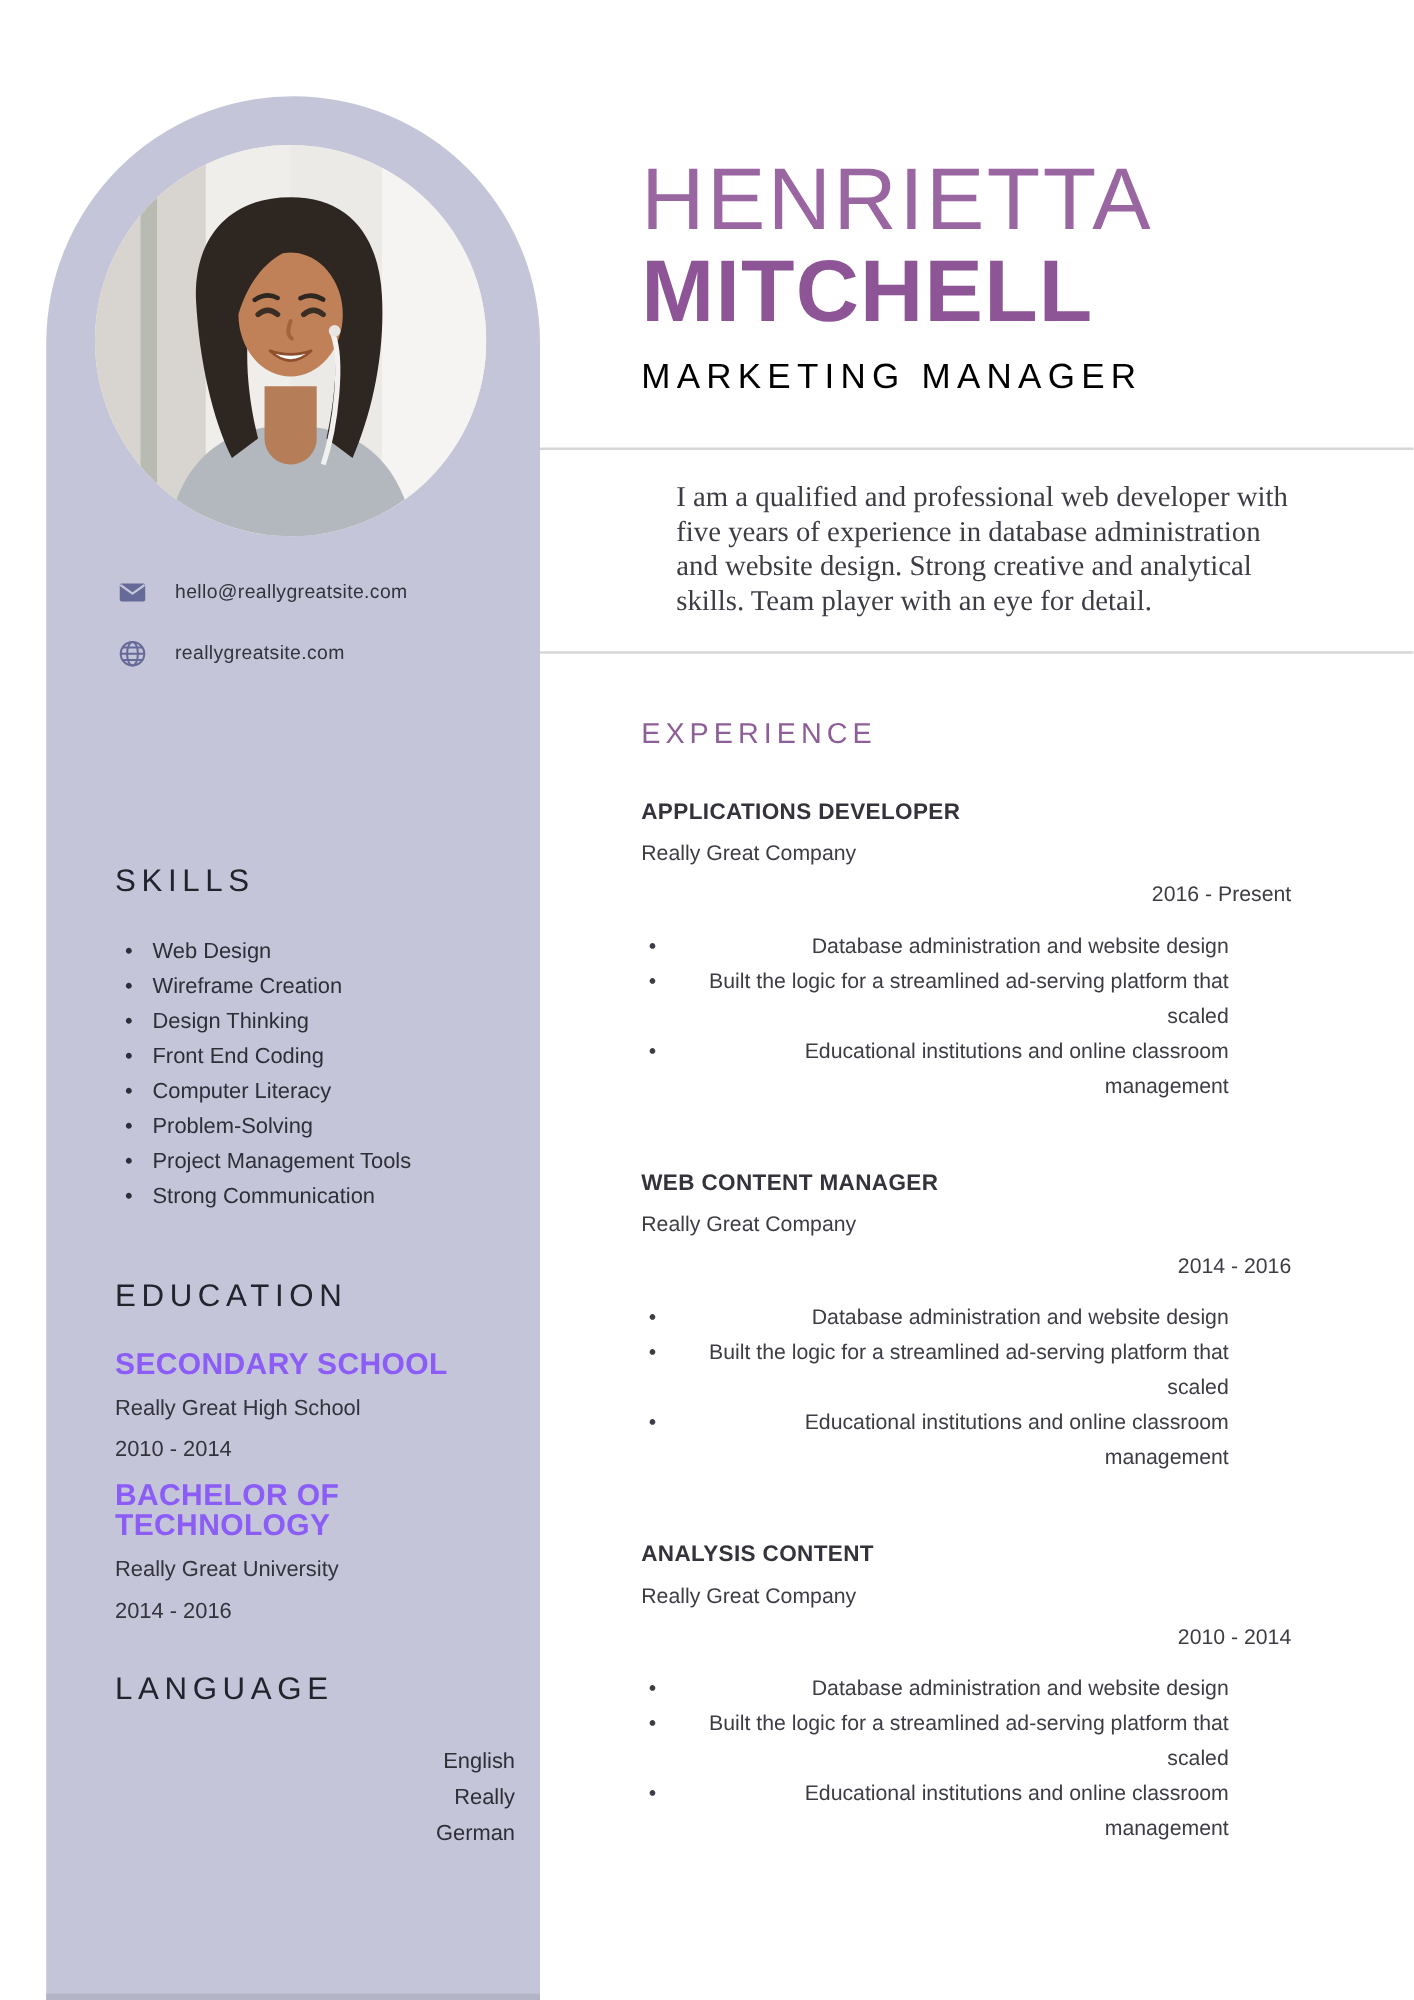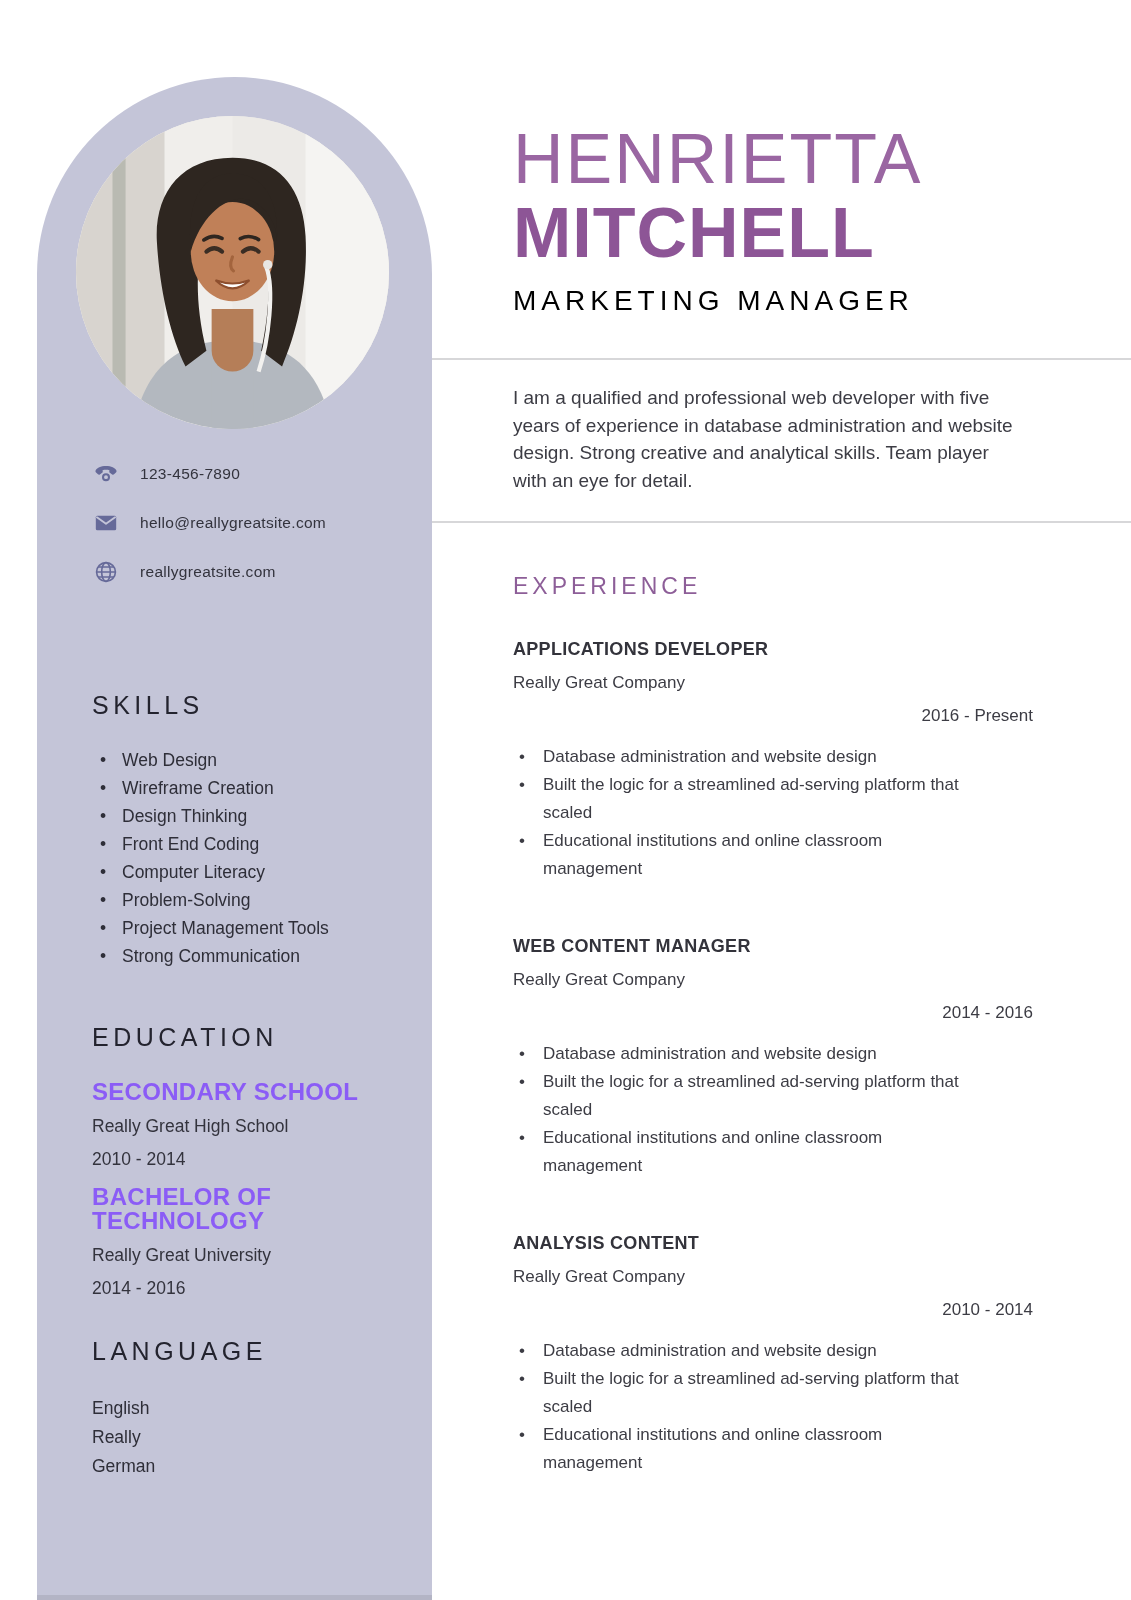--- a/index.html
+++ b/index.html
@@ -28,37 +28,37 @@
   .side-section{position:absolute;left:92px;width:320px;}
   .side-heading{font-size:25px;font-weight:400;letter-spacing:4.5px;color:#23232e;line-height:30px;}
   .skills-list{list-style:none;margin:26px 0 0 0;padding:0;}
   .skills-list li{position:relative;padding-left:30px;font-size:17.5px;line-height:28px;color:#2e2e38;}
   .skills-list li::before{content:"\2022";position:absolute;left:8px;color:#2e2e38;}
   .edu-entries{margin-top:28px;}
   .edu-degree{font-size:24px;font-weight:700;color:#8b5cf6;line-height:24px;margin-bottom:10px;letter-spacing:0.3px;}
   .edu-school{font-size:17.5px;color:#33333d;line-height:24px;margin-bottom:9px;}
   .edu-dates{font-size:17.5px;color:#33333d;line-height:24px;margin-bottom:14px;}
   .lang-list{list-style:none;margin:28px 0 0 0;padding:0;}
-  .lang-list li{font-size:17.5px;line-height:29px;color:#2e2e38;}
+  .lang-list li{font-size:17.5px;line-height:29px;color:#2e2e38;text-align:right;}
   
   .name-block{position:absolute;left:513px;top:122px;width:600px;}
   .name-first{font-size:70px;font-weight:400;letter-spacing:2px;color:#9a66a2;line-height:74px;}
   .name-last{font-size:70px;font-weight:700;letter-spacing:1px;color:#8d5596;line-height:74px;}
   .job-title-header{margin-top:17px;font-size:28px;letter-spacing:5px;color:#000000;line-height:28px;}
   .divider{position:absolute;left:432px;width:699px;height:2px;background:#d7d7d9;}
   .divider.top{top:358px;}
   .divider.bottom{top:521px;}
-  .summary{position:absolute;left:513px;top:384px;width:505px;font-size:19px;line-height:27.5px;color:#3c3c44;}
+  .summary{position:absolute;left:541px;top:384px;width:505px;font-size:23px;line-height:27.5px;color:#3c3c44;font-family:Liberation Serif, serif;}
   .exp-heading{position:absolute;left:513px;top:572px;font-size:23px;letter-spacing:4px;color:#8d5e98;line-height:28px;}
   .jobs{position:absolute;left:513px;top:638px;width:520px;}
   .job{margin-bottom:52px;}
   .job-title{font-size:18px;font-weight:700;color:#33333b;letter-spacing:0.3px;line-height:22px;margin-bottom:12px;}
   .job-company{font-size:17px;color:#3c3c44;line-height:22px;margin-bottom:11px;}
   .job-dates{font-size:17px;color:#3c3c44;line-height:22px;margin-bottom:16px;text-align:right;}
-  .job-bullets{list-style:none;margin:0;padding:0;width:470px;}
+  .job-bullets{list-style:none;margin:0;padding:0;width:470px;text-align:right;}
   .job-bullets li{position:relative;padding-left:30px;font-size:17px;line-height:28px;color:#3c3c44;max-width:440px;}
   .job-bullets li::before{content:"\2022";position:absolute;left:6px;color:#3c3c44;}
 </style>
 </head>
 <body>
 
 <div class="page">
 
   <div class="sidebar">
 
@@ -83,29 +83,20 @@
         <path d="M53.5 63 q6.5 6.2 13 0 q-6.5 2.4 -13 0 z" fill="#ffffff" stroke="#8e4f2e" stroke-width="0.8"></path>
         <path d="M73 58 C76 66 74 86 70 98" stroke="#f2f1ef" stroke-width="1.6" fill="none"></path>
         <circle cx="73.5" cy="57" r="1.8" fill="#e8e6e3"></circle>
       </svg>
     </div>
   </div>
 
   <div class="contact">
     <div class="contact-row">
       <span class="contact-icon">
-        <svg viewBox="0 0 24 24" fill="#666a99">
-          <path d="M12 4.6c-4.8 0-8.6 1.7-9.6 4.1-.3.7-.1 1.4.4 1.9l1.8 1.7c.5.4 1.2.5 1.7.1l2.2-1.5c.4-.3.6-.8.5-1.3l-.2-1.1c2-.5 4.4-.5 6.4 0l-.2 1.1c-.1.5.1 1 .5 1.3l2.2 1.5c.6.4 1.3.3 1.7-.1l1.8-1.7c.5-.5.7-1.2.4-1.9-1-2.4-4.8-4.1-9.6-4.1z"></path>
-          <path d="M12 11.2a3.7 3.7 0 1 0 0 7.4 3.7 3.7 0 0 0 0-7.4zm0 5.5a1.8 1.8 0 1 1 0-3.6 1.8 1.8 0 0 1 0 3.6z"></path>
-        </svg>
-      </span>
-      <span class="contact-text">123-456-7890</span>
-    </div>
-    <div class="contact-row">
-      <span class="contact-icon">
         <svg viewBox="0 0 24 24">
           <rect x="2.6" y="5.4" width="18.8" height="13.2" rx="1.4" fill="#666a99"></rect>
           <path d="M3.6 6.8 12 12.8 20.4 6.8" fill="none" stroke="#c4c5d8" stroke-width="1.7" stroke-linecap="round" stroke-linejoin="round"></path>
         </svg>
       </span>
       <span class="contact-text">hello@reallygreatsite.com</span>
     </div>
     <div class="contact-row">
       <span class="contact-icon">
         <svg viewBox="0 0 24 24" fill="none" stroke="#666a99" stroke-width="1.5">

